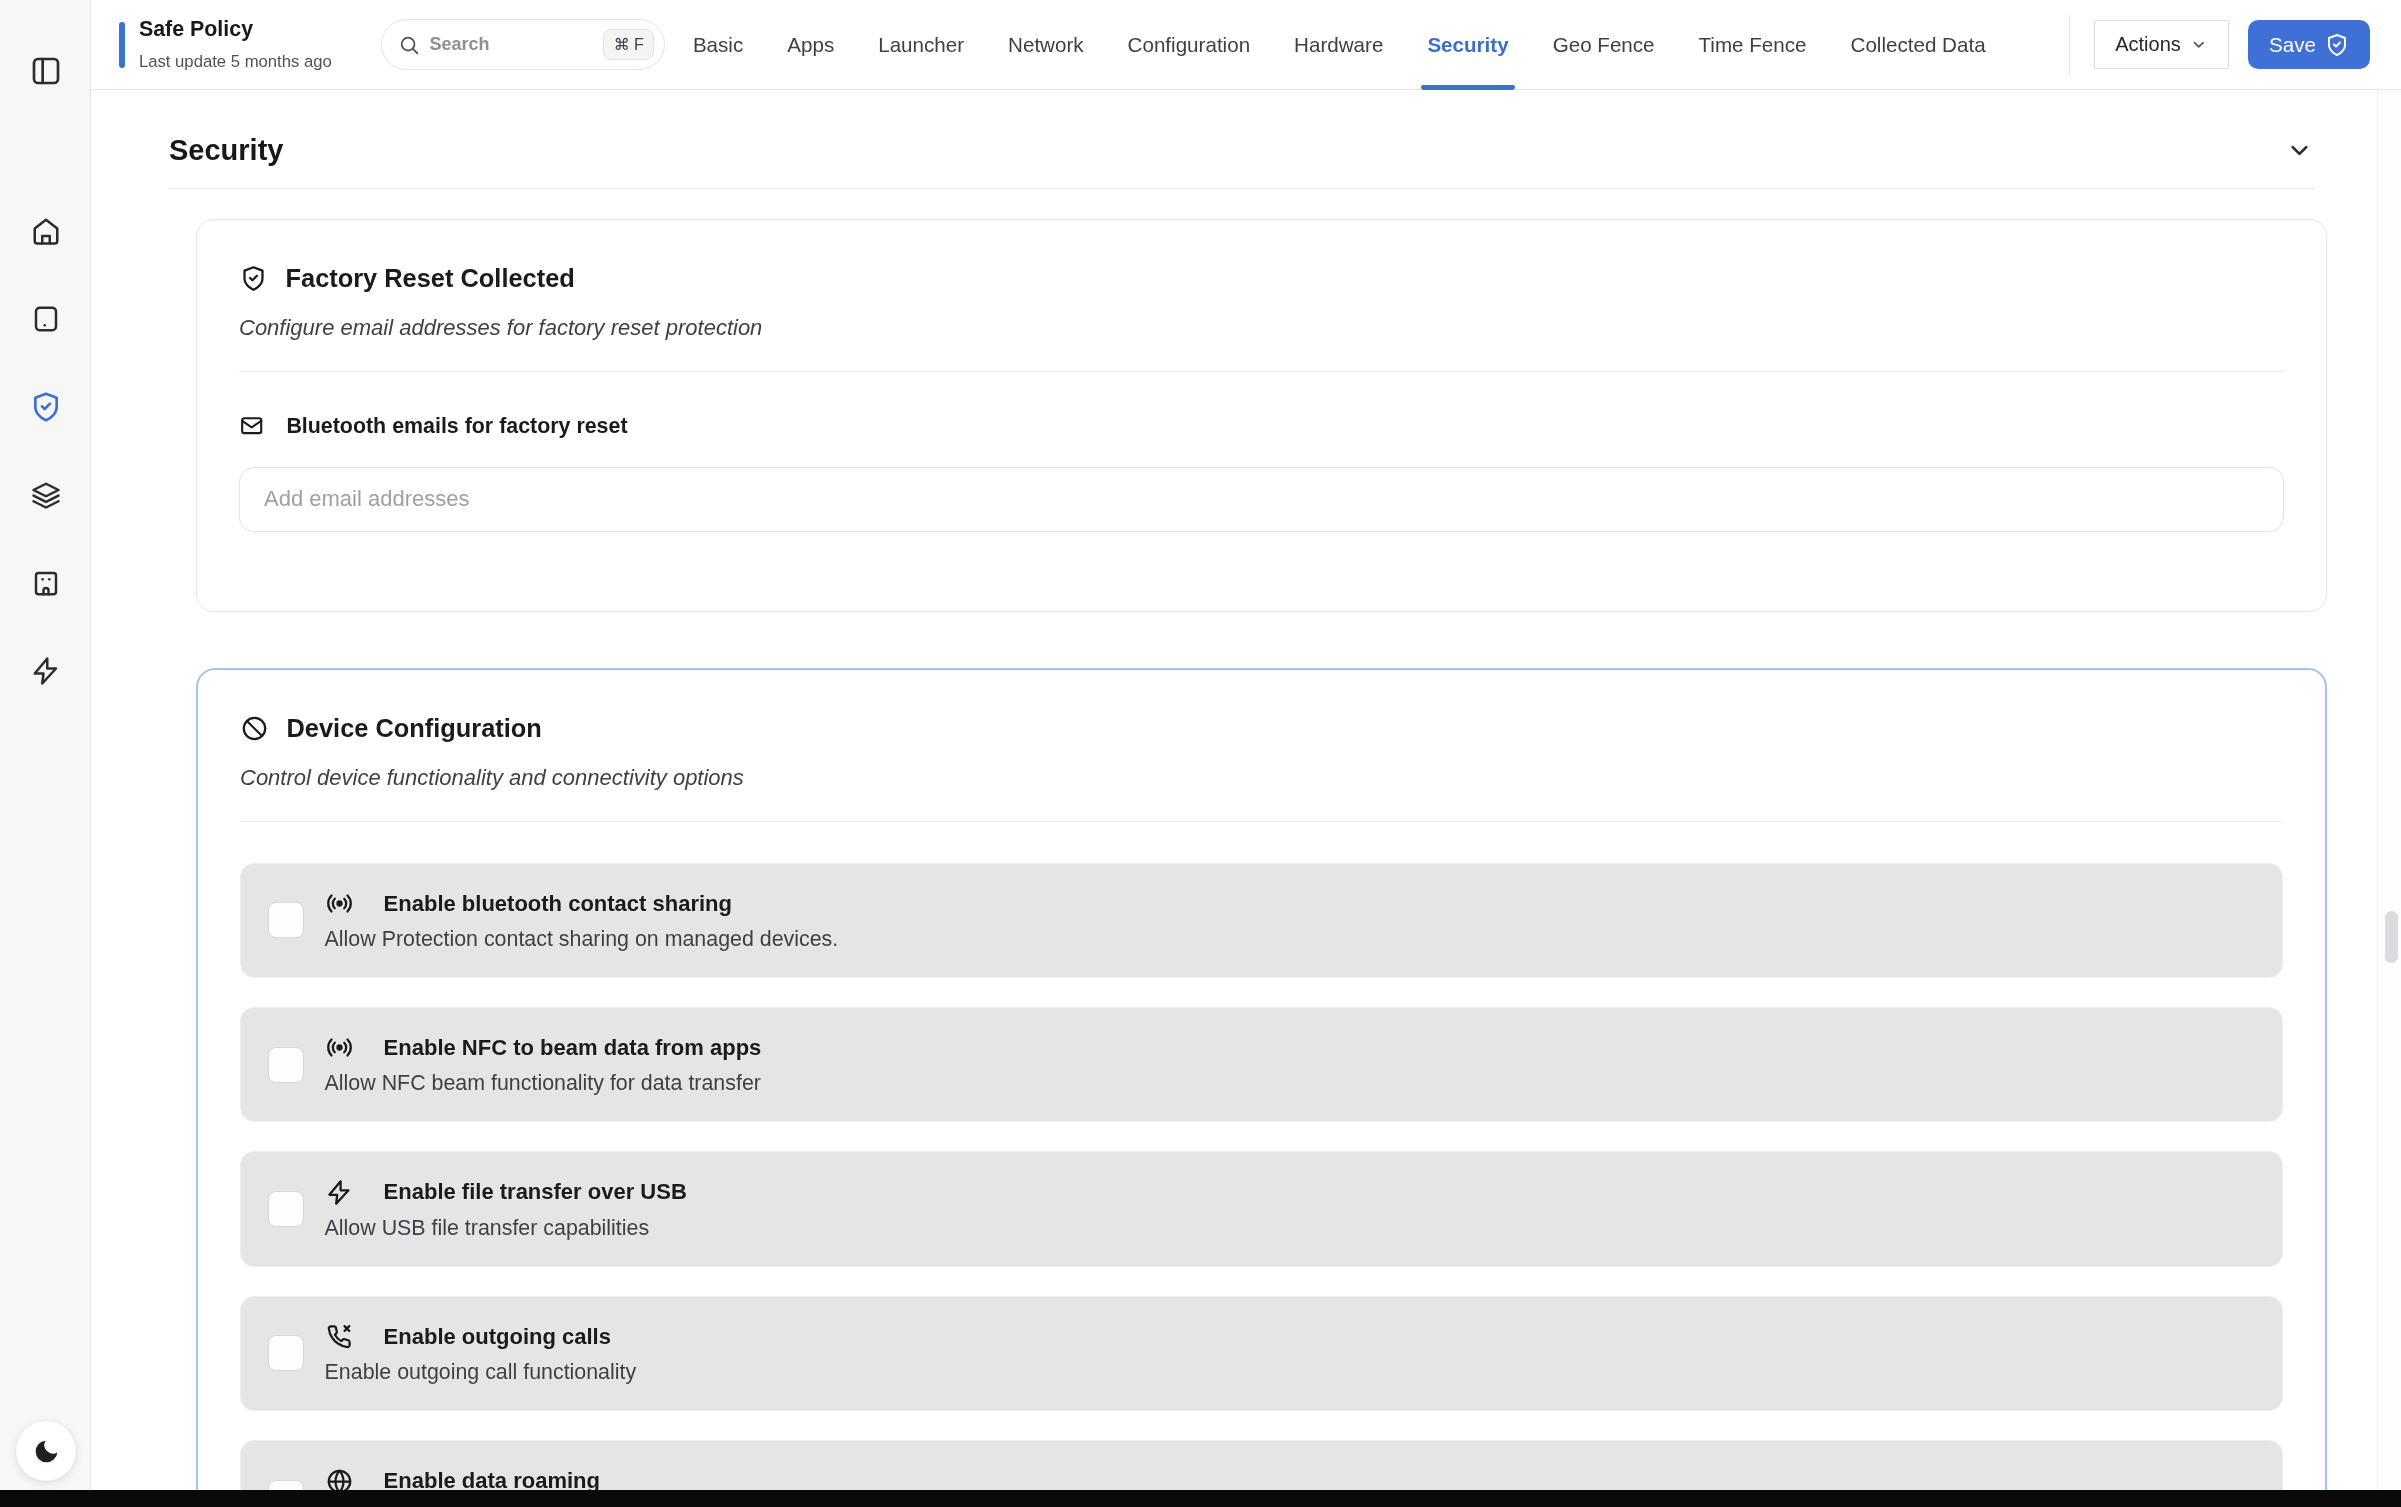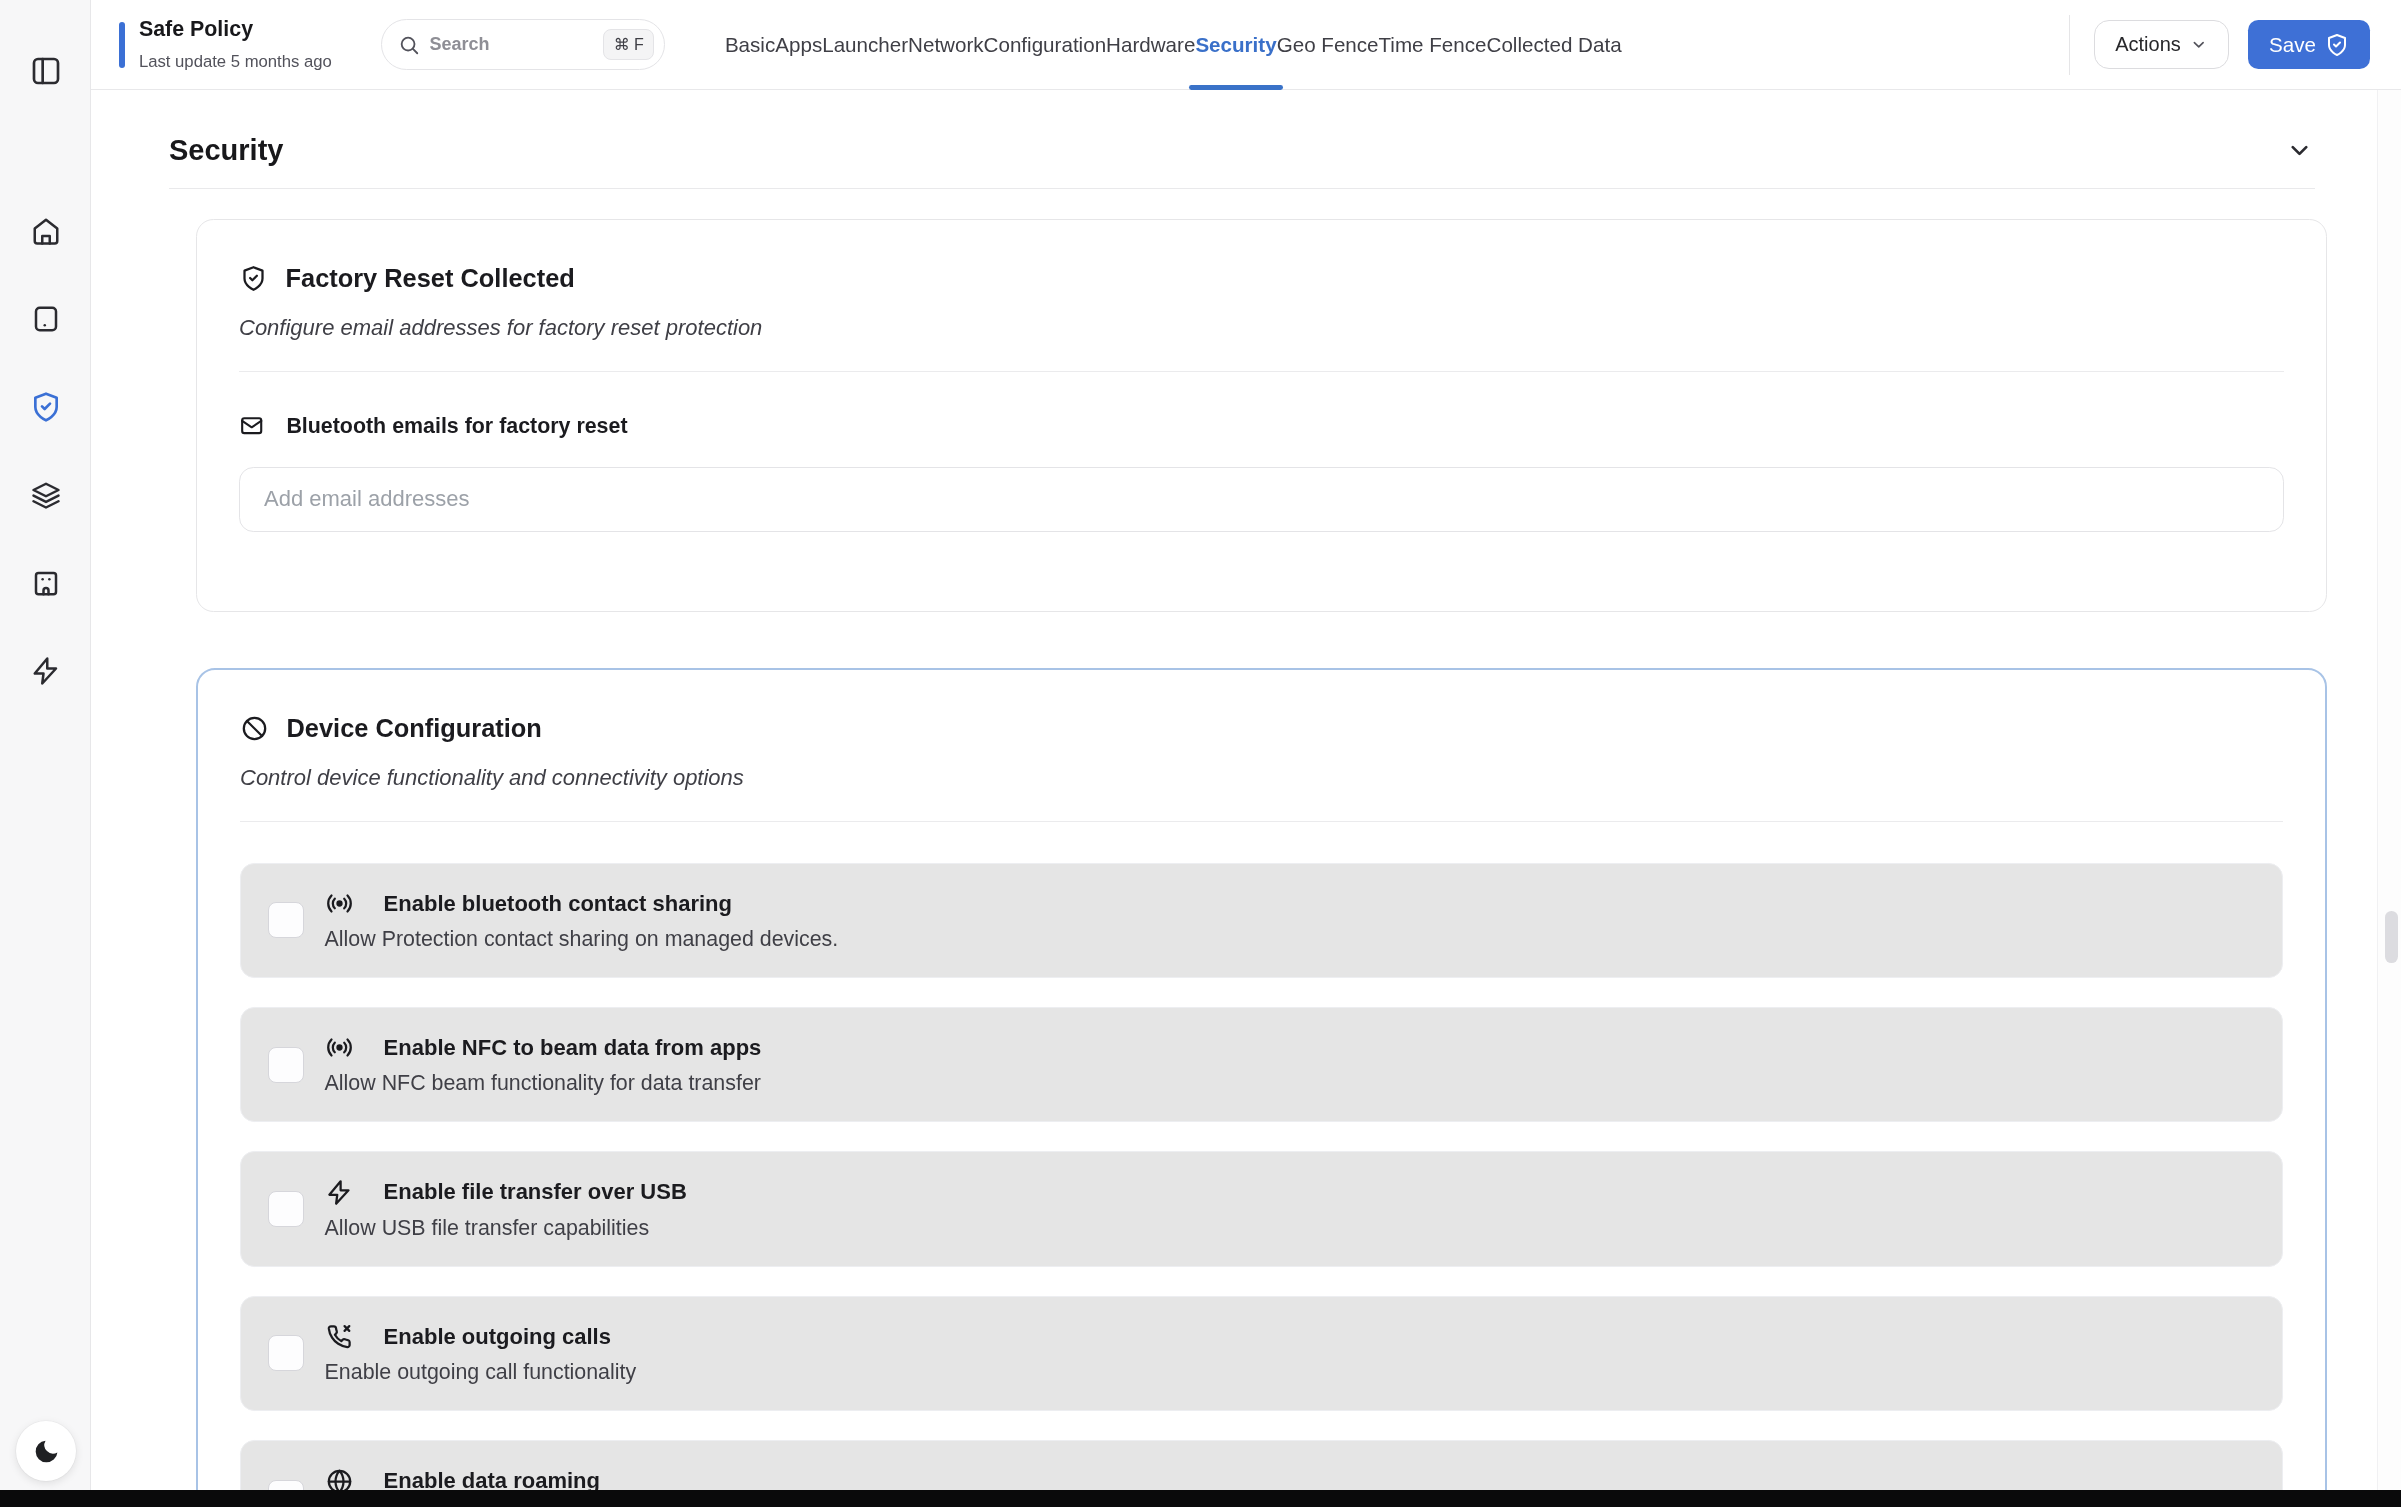--- a/index.html
+++ b/index.html
@@ -27,29 +27,29 @@
   .accent-bar { width:5.6px; height:46px; border-radius:3.2px; background:#3b70d5; margin-right:14.3px; flex-shrink:0; }
   .policy-name { font-size:21.4px; font-weight:700; color:#18181b; line-height:25.4px; }
   .policy-sub { font-size:16.7px; color:#52525b; margin-top:10px; }
   .searchbox { margin-left:49px; width:284px; height:51px; border:1.2px solid #e4e4e7; border-radius:25.4px;
                display:flex; align-items:center; padding:0 9.5px 0 16px; gap:9.5px; background:#fff; flex-shrink:0; }
   .searchbox input { border:none; outline:none; flex:1; min-width:0; font-size:18px;
                      font-family:"Liberation Sans", sans-serif; color:#0369a1; background:transparent;font-weight:bold; }
   .searchbox input::placeholder { color:#8e8e95; }
   .kbd { background:#f4f4f5; border:0.8px solid #e4e4e7; border-radius:8px; padding:4.8px 9.5px;
          font-size:16px; color:#3f3f46; white-space:nowrap; }
-  .tabs { display:flex; align-items:center; margin-left:60px; height:90px; }
+  .tabs { display:flex; align-items:center; gap:44px; margin-left:28px; height:90px; }
   .tab { font-size:20.6px; color:#3f3f46; position:relative; height:90px; display:flex;
          align-items:center; cursor:pointer; white-space:nowrap; }
   .tab.active { color:#3a70c9; font-weight:700; }
   .tab.active::after { content:""; position:absolute; left:-6.4px; right:-6.4px; bottom:0; height:4.8px;
                        background:#3a72c8; border-radius:2.4px; }
   .right-group { margin-left:auto; display:flex; align-items:center; gap:19px; }
   .vdivider { width:0.8px; height:60px; background:#e5e5e7; margin-right:4.8px; }
-  .actions-btn { height:49px; padding:0 20.6px; border:1.2px solid #dcdcdf; border-radius:15px; background:#fff;
+  .actions-btn { height:49px; padding:0 20.6px; border:1.2px solid #dcdcdf; border-radius:2px; background:#fff;
                  font-size:20px; color:#27272a; display:flex; align-items:center; gap:9.5px; cursor:pointer;
                  font-family:"Liberation Sans", sans-serif; }
   .save-btn { height:49px; padding:0 20.6px; border:none; border-radius:10.3px; background:#3e70d6; color:#ffffff;
               font-size:20.6px; display:flex; align-items:center; gap:9.5px; cursor:pointer;
               font-family:"Liberation Sans", sans-serif; }
 
   
   .content { position:absolute; left:91px; top:90px; width:2310px; height:1418px; background:#ffffff; }
   .page { margin:44px 0 0 78px; width:2146px; }
   .section-header { display:flex; align-items:center; justify-content:space-between; }

